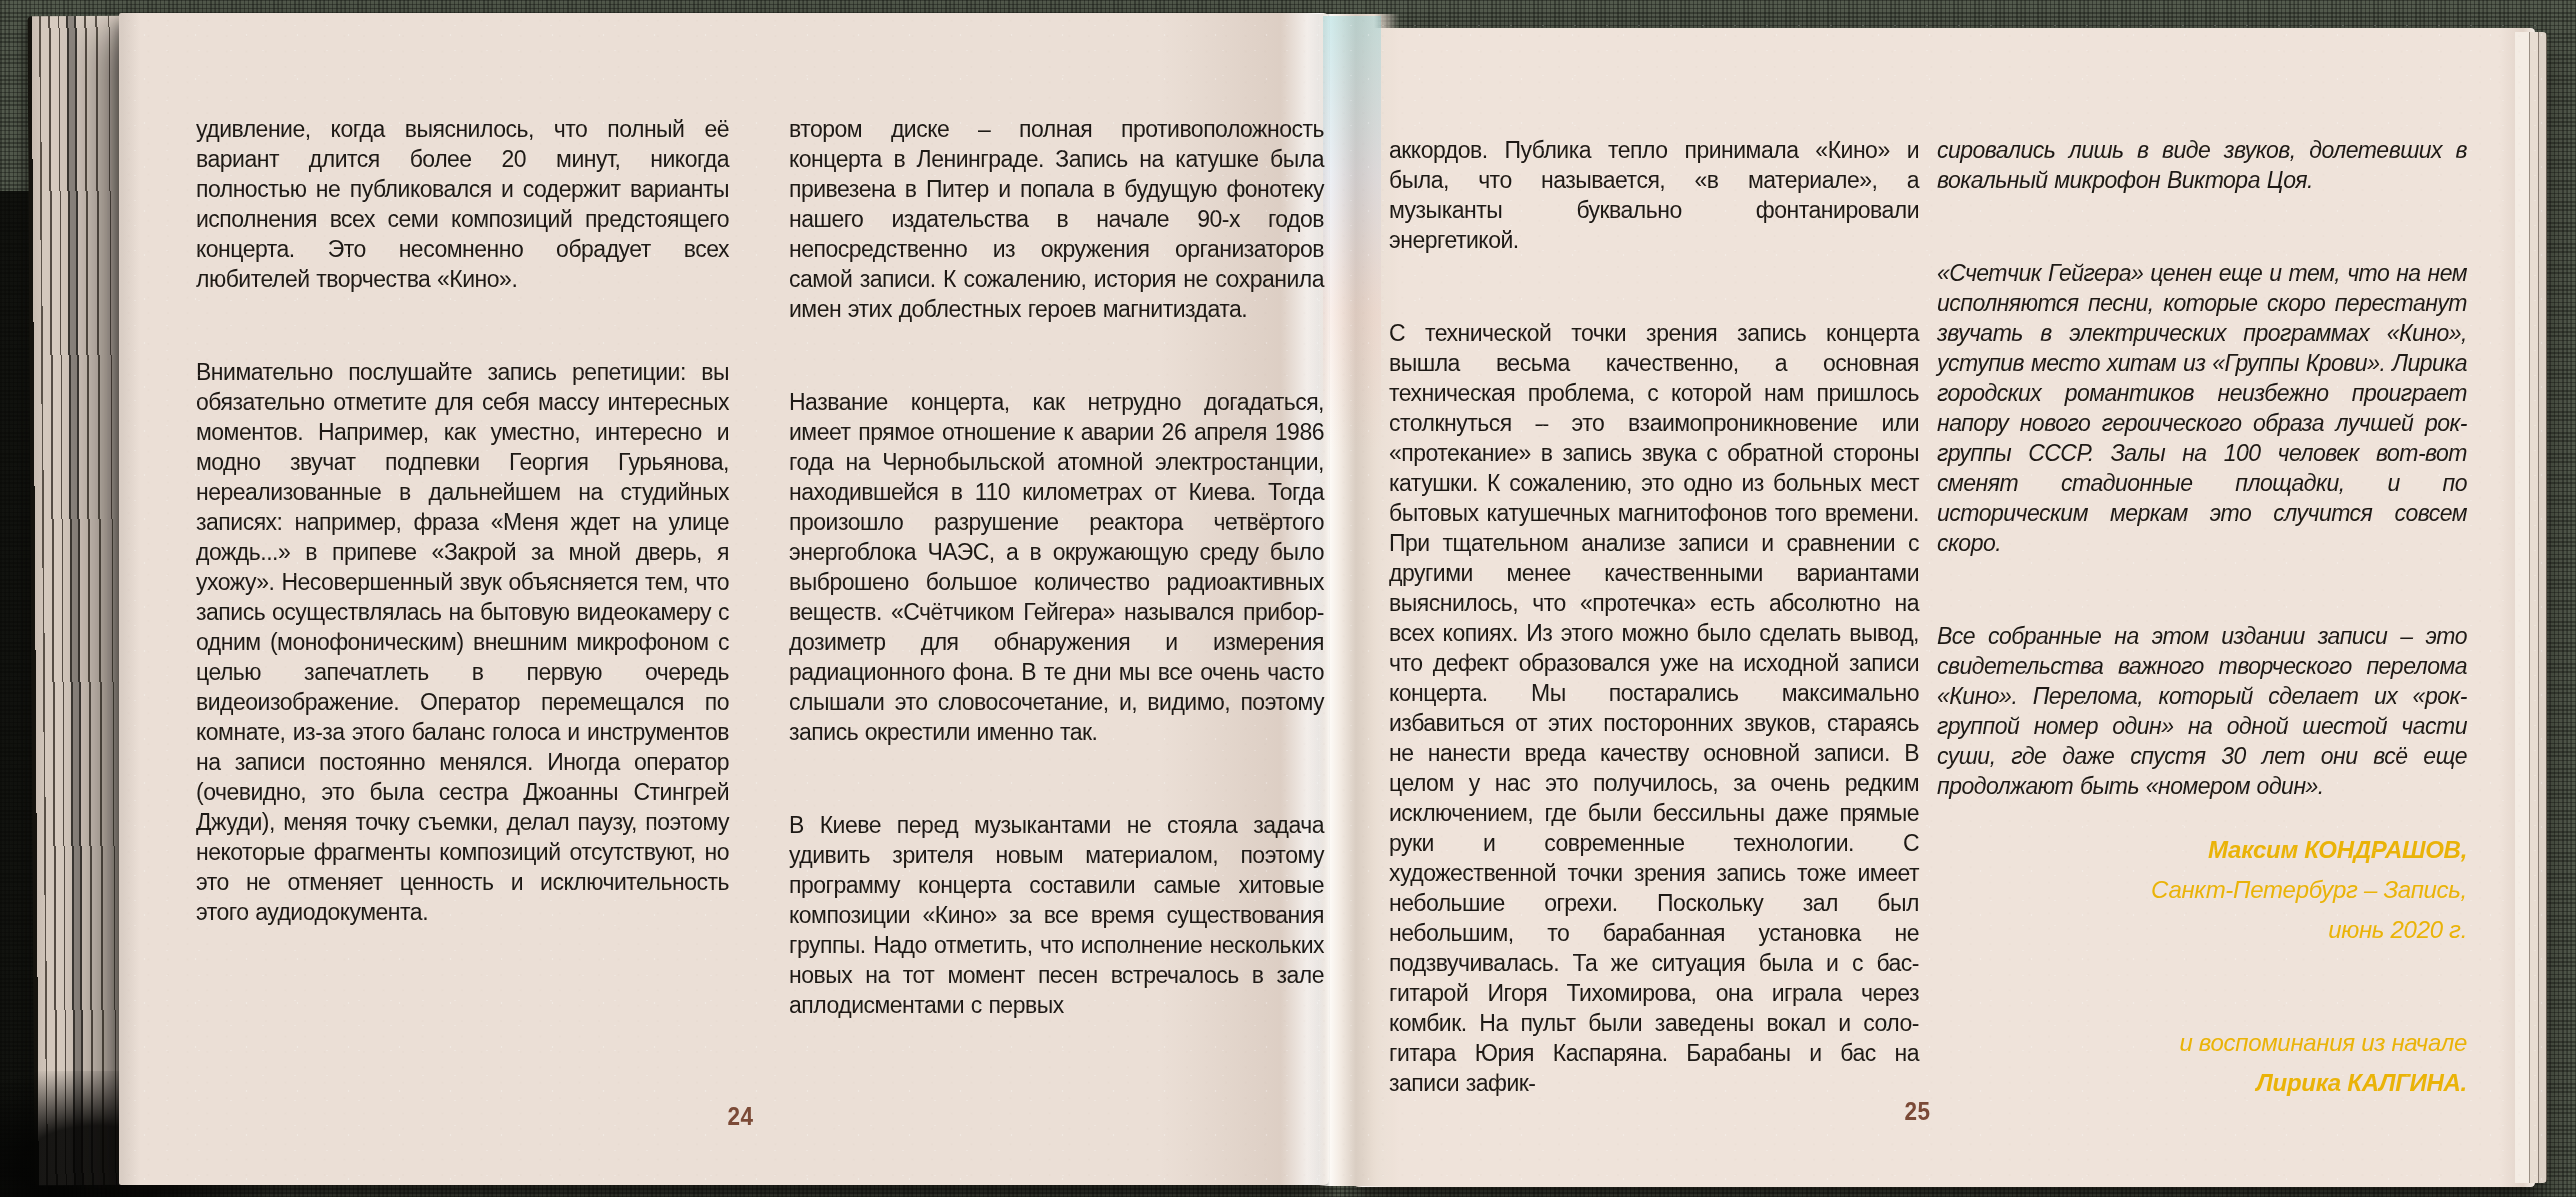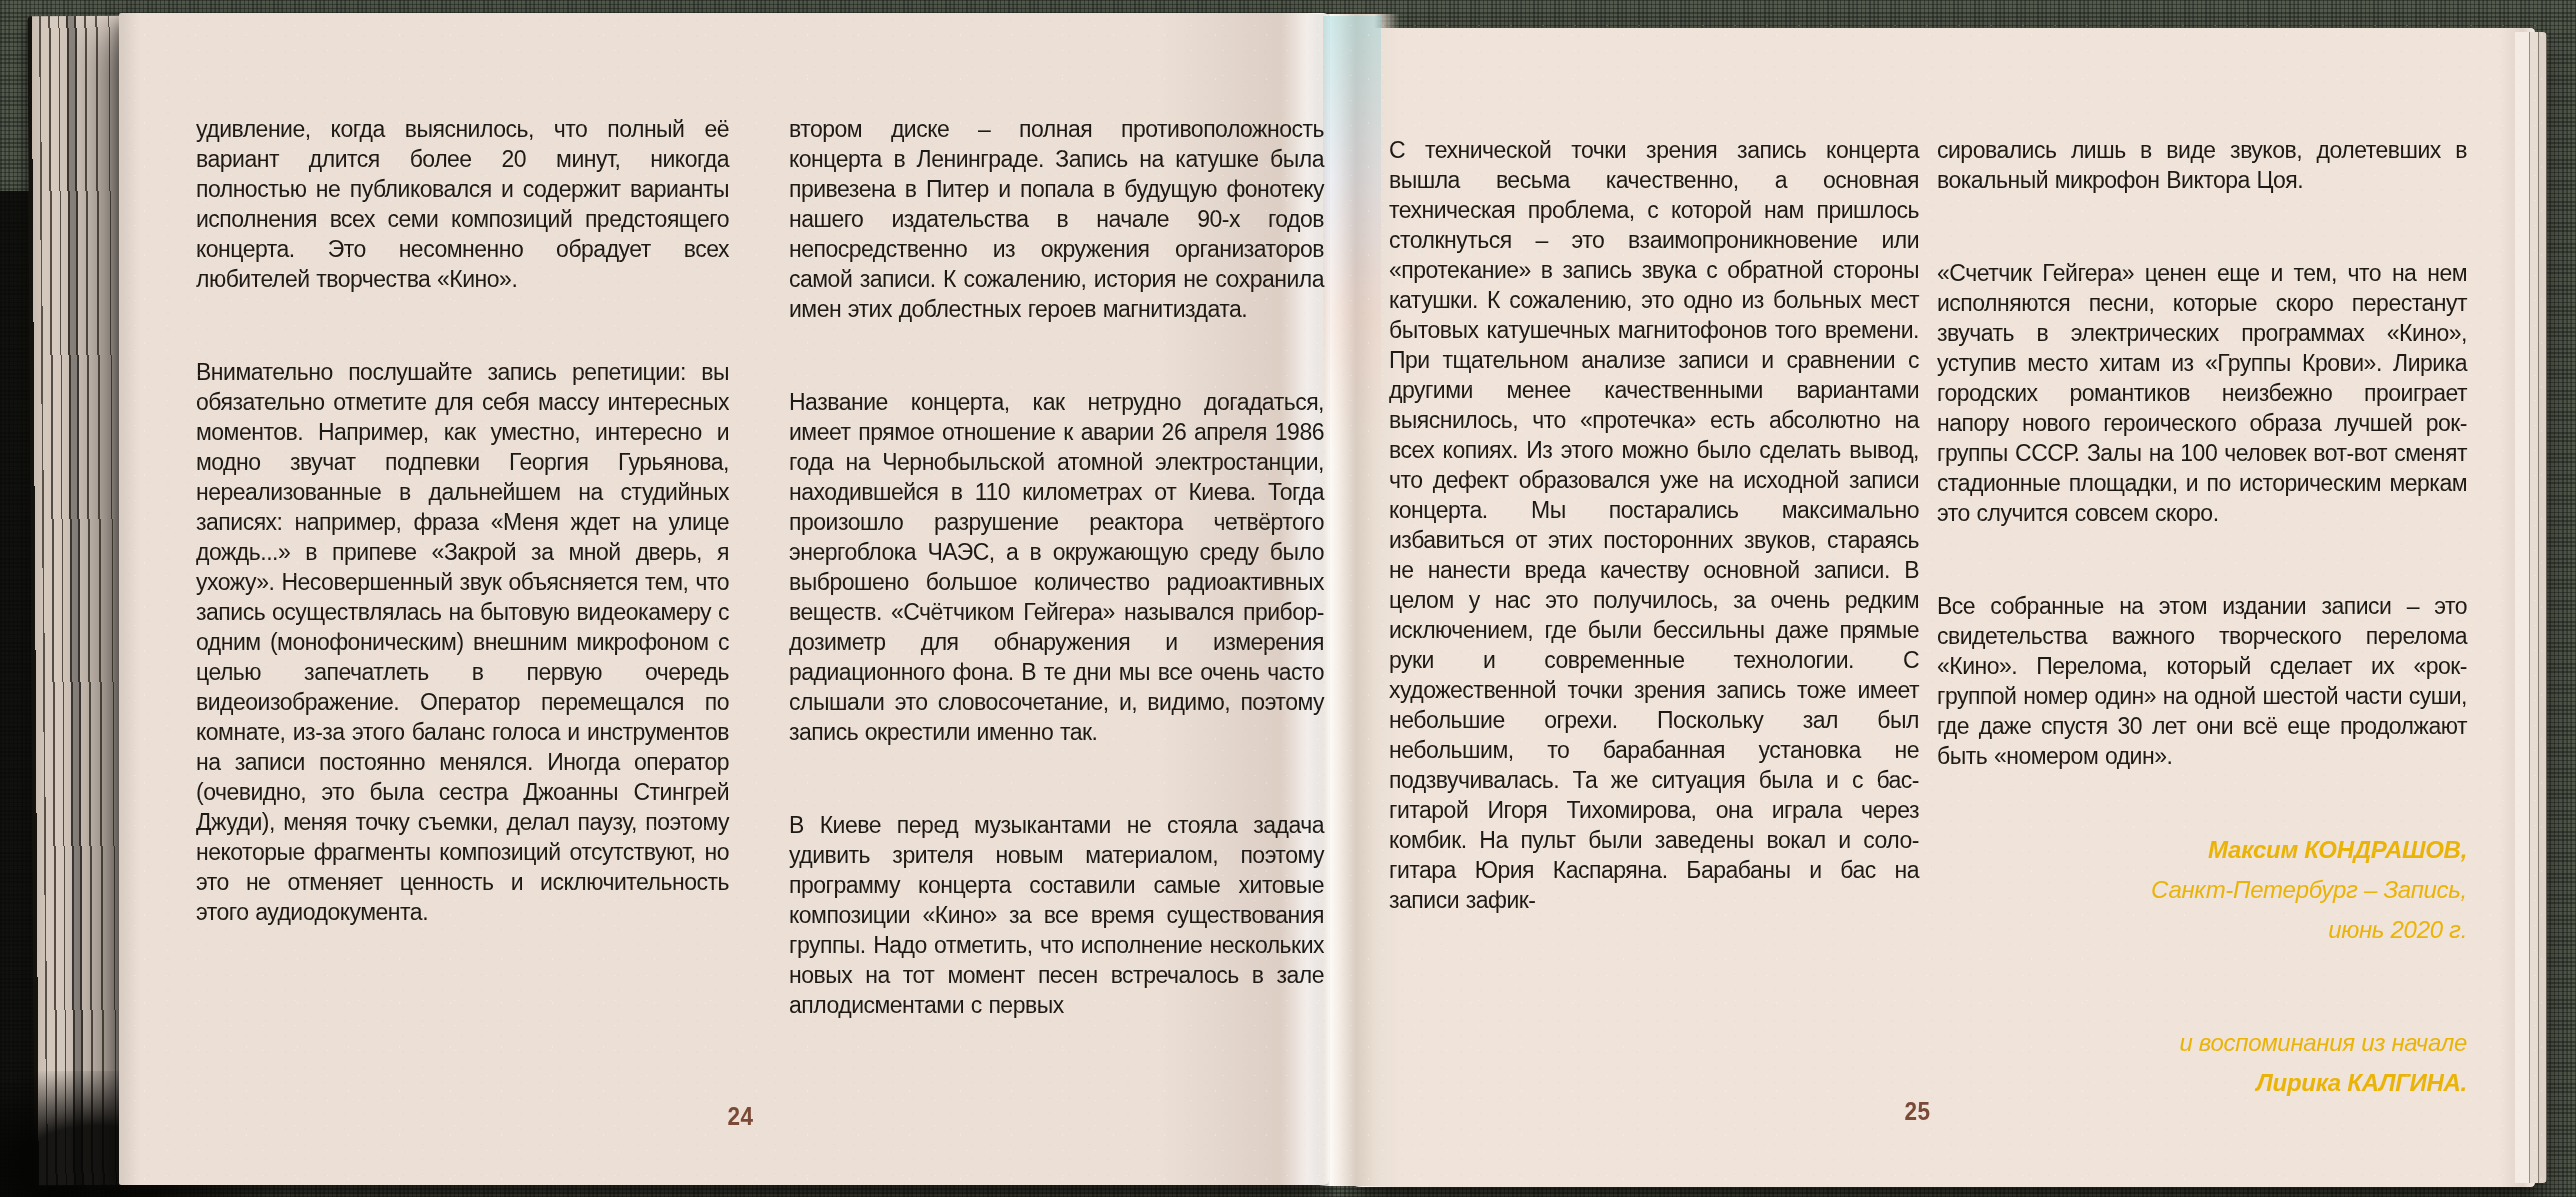--- a/index.html
+++ b/index.html
@@ -107,24 +107,25 @@
   <p>Внимательно послушайте запись репетиции: вы обязательно отметите для себя массу интересных моментов. Например, как уместно, интересно и модно звучат подпевки Георгия Гурьянова, нереализованные в дальнейшем на студийных записях: например, фраза «Меня ждет на улице дождь...» в припеве «Закрой за мной дверь, я ухожу». Несовершенный звук объясняется тем, что запись осуществлялась на бытовую видеокамеру с одним (монофоническим) внешним микрофоном с целью запечатлеть в первую очередь видеоизображение. Оператор перемещался по комнате, из-за этого баланс голоса и инструментов на записи постоянно менялся. Иногда оператор (очевидно, это была сестра Джоанны Стингрей Джуди), меняя точку съемки, делал паузу, поэтому некоторые фрагменты композиций отсутствуют, но это не отменяет ценность и исключительность этого аудиодокумента.</p>
 </div>
 
 <div class="col" style="left:765px;top:114px;width:535px;margin-left:24px;">
   <p>втором диске – полная противоположность концерта в Ленинграде. Запись на катушке была привезена в Питер и попала в будущую фонотеку нашего издательства в начале 90-х годов непосредственно из окружения организаторов самой записи. К сожалению, история не сохранила имен этих доблестных героев магнитиздата.</p>
   <p>Название концерта, как нетрудно догадаться, имеет прямое отношение к аварии 26 апреля 1986 года на Чернобыльской атомной электростанции, находившейся в 110 километрах от Киева. Тогда произошло разрушение реактора четвёртого энергоблока ЧАЭС, а в окружающую среду было выброшено большое количество радиоактивных веществ. «Счётчиком Гейгера» назывался прибор-дозиметр для обнаружения и измерения радиационного фона. В те дни мы все очень часто слышали это словосочетание, и, видимо, поэтому запись окрестили именно так.</p>
   <p>В Киеве перед музыкантами не стояла задача удивить зрителя новым материалом, поэтому программу концерта составили самые хитовые композиции «Кино» за все время существования группы. Надо отметить, что исполнение нескольких новых на тот момент песен встречалось в зале аплодисментами с первых</p>
 </div>
 
 <div class="col" style="left:1389px;top:135px;width:530px;">
+  <p>аккордов. Публика тепло принимала «Кино» и была, что называется, «в материале», а музыканты буквально фонтанировали энергетикой.</p>
   <p>С технической точки зрения запись концерта вышла весьма качественно, а основная техническая проблема, с которой нам пришлось столкнуться – это взаимопроникновение или «протекание» в запись звука с обратной стороны катушки. К сожалению, это одно из больных мест бытовых катушечных магнитофонов того времени. При тщательном анализе записи и сравнении с другими менее качественными вариантами выяснилось, что «протечка» есть абсолютно на всех копиях. Из этого можно было сделать вывод, что дефект образовался уже на исходной записи концерта. Мы постарались максимально избавиться от этих посторонних звуков, стараясь не нанести вреда качеству основной записи. В целом у нас это получилось, за очень редким исключением, где были бессильны даже прямые руки и современные технологии. С художественной точки зрения запись тоже имеет небольшие огрехи. Поскольку зал был небольшим, то барабанная установка не подзвучивалась. Та же ситуация была и с бас-гитарой Игоря Тихомирова, она играла через комбик. На пульт были заведены вокал и соло-гитара Юрия Каспаряна. Барабаны и бас на записи зафик-</p>
 </div>
 
-<div class="col" style="left:1937px;top:135px;width:530px;">
+<div class="col" style="left:1937px;top:135px;width:530px;font-style:italic;">
   <p>сировались лишь в виде звуков, долетевших в вокальный микрофон Виктора Цоя.</p>
   <p>«Счетчик Гейгера» ценен еще и тем, что на нем исполняются песни, которые скоро перестанут звучать в электрических программах «Кино», уступив место хитам из «Группы Крови». Лирика городских романтиков неизбежно проиграет напору нового героического образа лучшей рок-группы СССР. Залы на 100 человек вот-вот сменят стадионные площадки, и по историческим меркам это случится совсем скоро.</p>
   <p>Все собранные на этом издании записи – это свидетельства важного творческого перелома «Кино». Перелома, который сделает их «рок-группой номер один» на одной шестой части суши, где даже спустя 30 лет они всё еще продолжают быть «номером один».</p>
 </div>
 
 <div class="sig" style="top:830px;">
   <div class="bold">Максим КОНДРАШОВ,</div>
   <div>Санкт-Петербург – Запись,</div>
   <div>июнь 2020 г.</div>
 </div>

